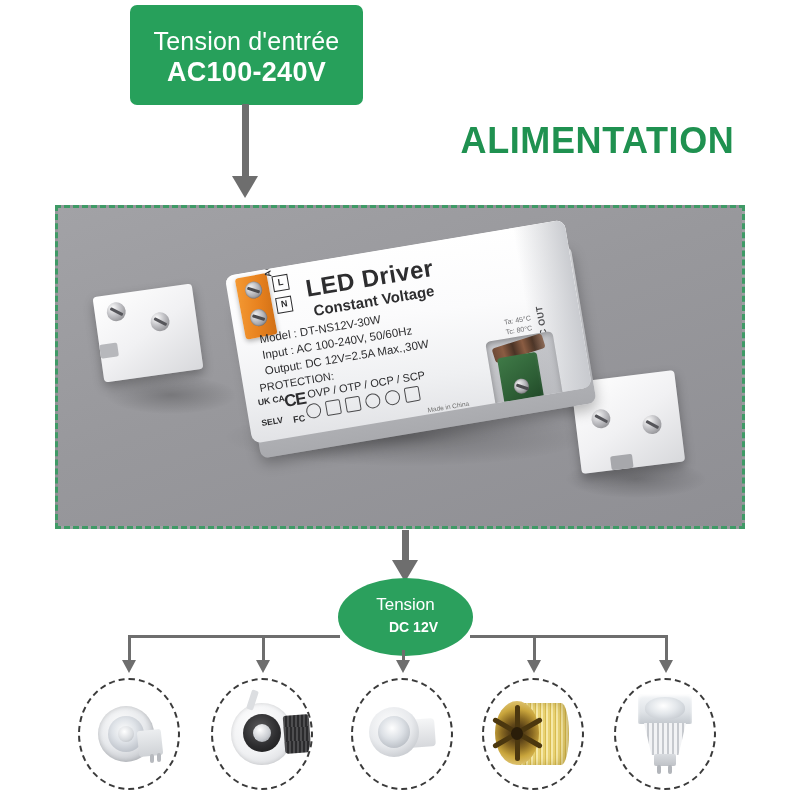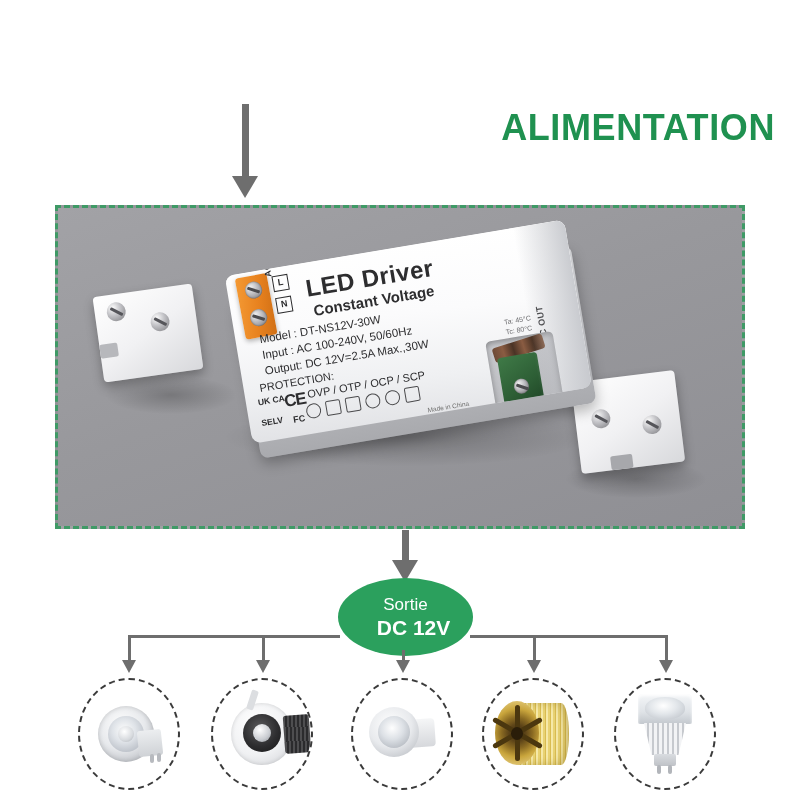--- a/index.html
+++ b/index.html
@@ -50,23 +50,23 @@
     font-size: 27px;
     font-weight: bold;
     line-height: 33px;
     letter-spacing: 0.3px;
   }
 
   
   .heading {
     position: absolute;
     left: 420px;
-    top: 108px;
+    top: 121px;
     width: 355px;
-    text-align: right;
+    text-align: center;
   }
   .heading .h1 {
     color: #1f9150;
     font-size: 36px;
     font-weight: bold;
     letter-spacing: 0.6px;
     line-height: 40px;
   }
   .heading .h2 {
     color: #3aa469;
@@ -332,21 +332,21 @@
     align-items: center;
     justify-content: center;
   }
   .output-ellipse .o1 {
     color: #ffffff;
     font-size: 17px;
     line-height: 20px;
   }
   .output-ellipse .o2 {
     color: #ffffff;
-    font-size: 21px;
+    font-size: 14px;
     font-weight: bold;
     line-height: 25px;
     margin-left: 16px;
   }
 
   
   .lamp {
     position: absolute;
     width: 102px;
     height: 112px;
@@ -536,20 +536,24 @@
     position: absolute;
     border-radius: 50%;
     background: radial-gradient(ellipse, rgba(0,0,0,0.22) 0%, rgba(0,0,0,0) 72%);
   }
 </style>
 </head>
 <body>
 
 <div class="stage">
 
+  <div class="input-card">
+    <div class="l1">Tension d'entrée</div>
+    <div class="l2">AC100-240V</div>
+  </div>
 
   <div class="arrow-line" style="left:242px; top:104px; width:7px; height:75px;"></div>
   <div class="arrow-head" style="left:232px; top:176px;"></div>
 
   <div class="heading">
     <div class="h1">ALIMENTATION</div>
   </div>
 
   <div class="product-panel">
     <div class="photo">
@@ -625,21 +629,21 @@
         </div>
       </div>
 
     </div>
   </div>
 
   <div class="arrow-line" style="left:402px; top:530px; width:7px; height:38px;"></div>
   <div class="arrow-head" style="left:392px; top:560px;"></div>
 
   <div class="output-ellipse">
-    <div class="o1">Sortie</div>
+    <div class="o1">Tension</div>
     <div class="o2">DC 12V</div>
   </div>
 
   <div class="arrow-line" style="left:128px; top:635px; width:212px; height:3px;"></div>
   <div class="arrow-line" style="left:470px; top:635px; width:198px; height:3px;"></div>
 
   <div class="arrow-line" style="left:128px; top:635px; width:3px; height:28px;"></div>
   <div class="arrow-head-sm" style="left:122px; top:660px;"></div>
 
   <div class="arrow-line" style="left:262px; top:635px; width:3px; height:28px;"></div>

